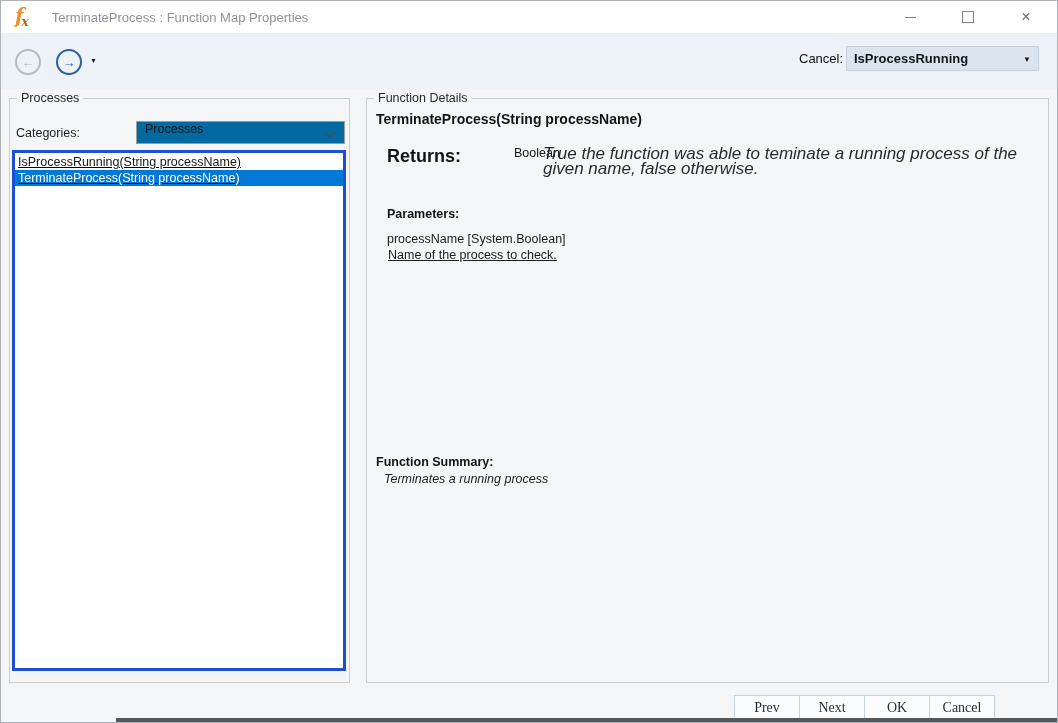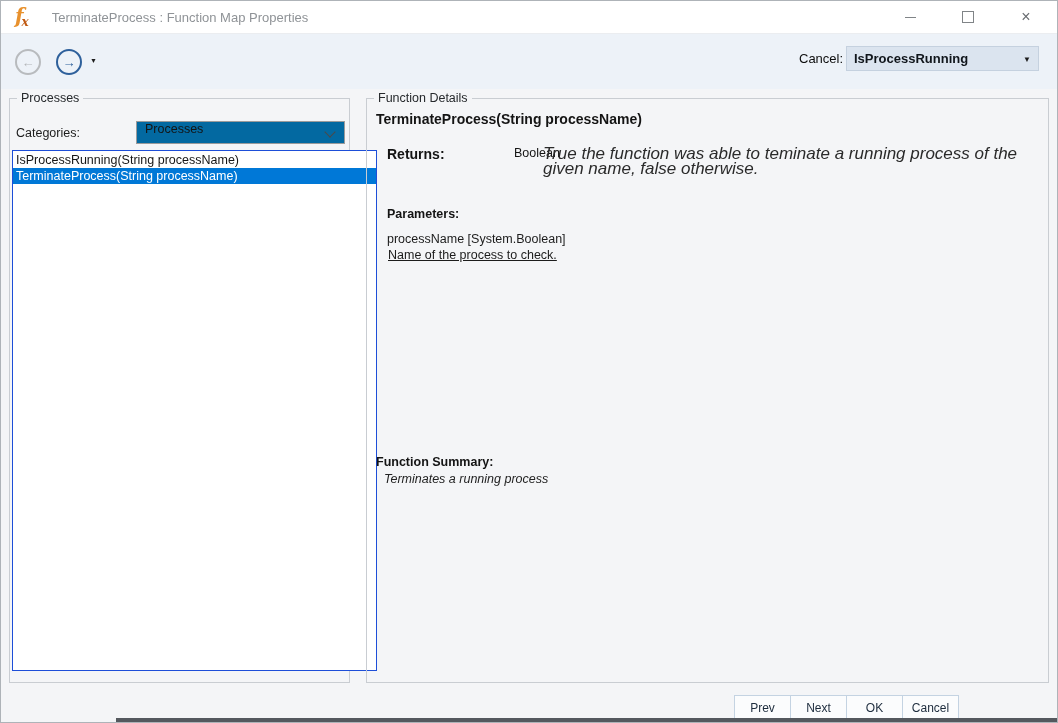--- a/index.html
+++ b/index.html
@@ -64,49 +64,49 @@
     background:#0369a1;border:1px solid #9b9b9b;box-sizing:border-box;
     display:flex;align-items:flex-start;
   }
   .categories-combo .val{margin-left:8px;font-size:12.5px;color:#141414;}
   .categories-combo .chev{
     position:absolute;right:10px;top:6px;width:7px;height:7px;
     border-right:1px solid #4a4a4a;border-bottom:1px solid #4a4a4a;
     transform:rotate(45deg);
   }
   .listbox{
-    position:absolute;left:2px;top:51px;width:365px;height:521px;
-    background:#ffffff;border:1px solid #1d4ed8;box-sizing:border-box;
-    padding-top:1px;overflow:hidden;
+    position:absolute;left:2px;top:51px;width:334px;height:521px;
+    background:#ffffff;border:3px solid #1d4ed8;box-sizing:border-box;
+    padding-top:1px;overflow:hidden;text-decoration:underline;
   }
   .list-item{
     height:16px;line-height:16px;font-size:12.5px;padding-left:3px;
     color:#161616;white-space:nowrap;
   }
   .list-item.selected{background:#0078d7;color:#ffffff;}
   
   .details{left:365px;top:97px;width:683px;height:585px;padding-left:37px;}
   .d-heading{position:absolute;left:9px;top:12px;font-size:14px;font-weight:bold;color:#141414;}
-  .returns-label{position:absolute;left:20px;top:47px;font-size:14px;font-weight:bold;color:#141414;}
+  .returns-label{position:absolute;left:20px;top:47px;font-size:18px;font-weight:bold;color:#141414;}
   .returns-type{position:absolute;left:119px;top:47px;font-size:12.5px;color:#141414;margin-left:28px;}
   .returns-desc{
     position:absolute;left:176px;top:47px;width:494px;
     font-size:17px;font-style:italic;color:#2a2a2a;line-height:15px;
   }
   .params-label{position:absolute;left:20px;top:108px;font-size:12.5px;font-weight:bold;color:#141414;}
   .param-name{position:absolute;left:20px;top:133px;font-size:12.5px;color:#1c1c1c;}
   .param-desc{position:absolute;left:21px;top:149px;font-size:12.5px;color:#1c1c1c;text-decoration:underline;}
   .summary-label{position:absolute;left:9px;top:356px;font-size:12.5px;font-weight:bold;color:#141414;}
   .summary-text{position:absolute;left:17px;top:373px;font-size:12.5px;font-style:italic;color:#232323;}
   
   .footer{position:absolute;left:733px;top:694px;display:flex;}
   .fbtn{
-    width:57px;height:25px;box-sizing:border-box;
+    width:66px;height:25px;box-sizing:border-box;
     background:#fbfcfd;border:1px solid #c4d3e2;color:#1d2c3d;
-    font-size:12px;font-family:Liberation Sans, sans-serif;
+    font-size:14px;font-family:Liberation Serif, serif;
     display:flex;align-items:center;justify-content:center;
     margin-left:-1px;
   }
   .fbtn:first-child{margin-left:0;}
   .bottom-strip{position:absolute;left:115px;right:0;bottom:0;height:4px;background:#54585e;}
 </style>
 </head>
 <body>
 
 <div class="window">

